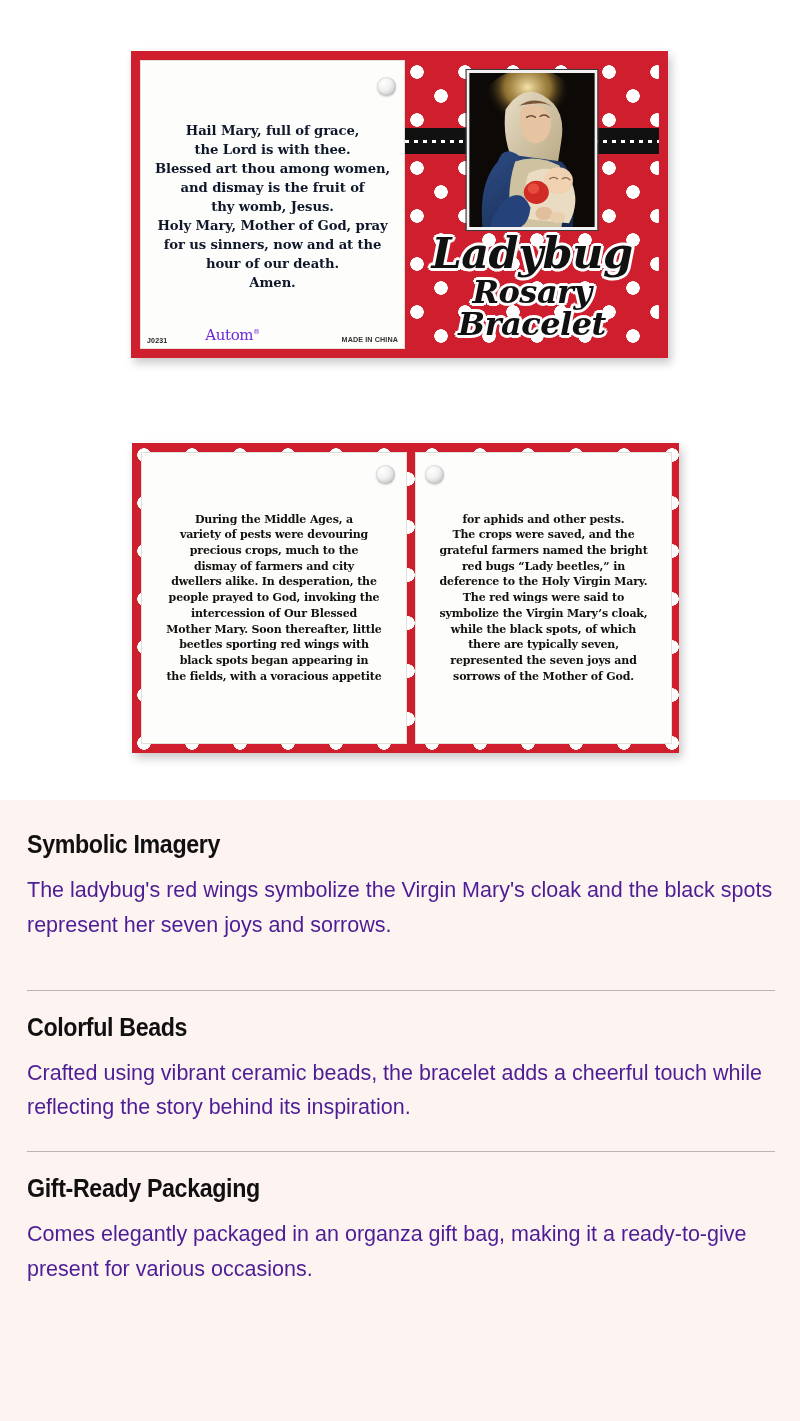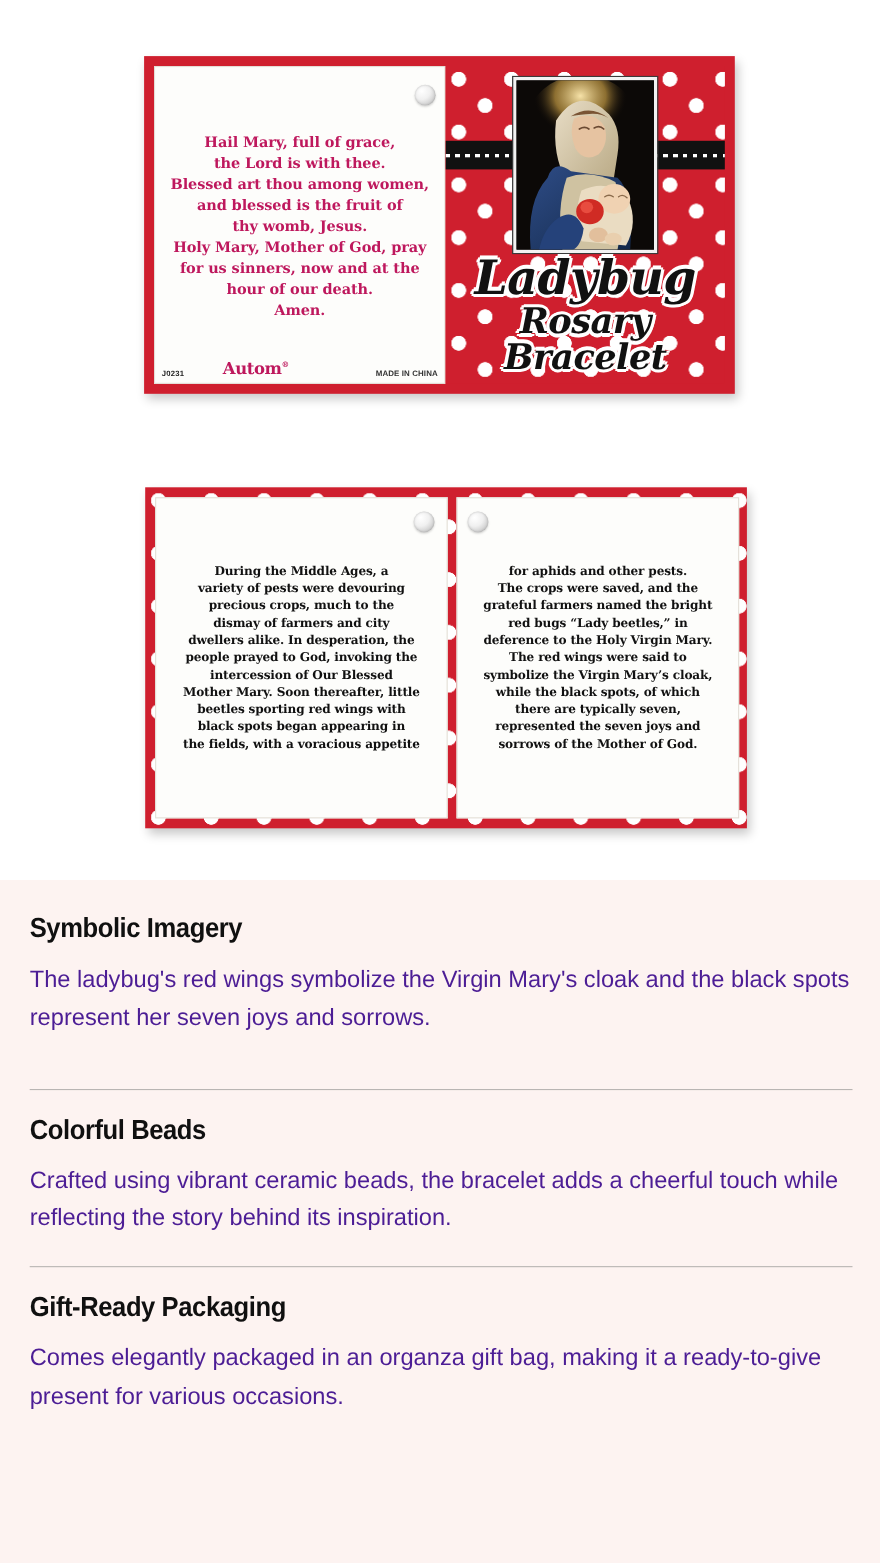--- a/index.html
+++ b/index.html
@@ -55,42 +55,42 @@
     display: flex;
     flex-direction: column;
     justify-content: center;
     padding: 6px 8px 2px 8px;
   }
   .prayer-text {
     font-family: "DejaVu Serif", serif;
     font-size: 13.2px;
     line-height: 1.44;
     text-align: center;
-    color: #be185d;
+    color: #0f172a;
     font-weight: 600;
     letter-spacing: -0.1px;
   }
   .prayer-text .ln { display: block; }
 
   .footline {
     position: absolute;
     left: 0; right: 0; bottom: 4px;
     display: flex;
     align-items: flex-end;
     justify-content: space-between;
     padding: 0 6px;
   }
   .sku {
     font-family: "Liberation Sans", sans-serif;
     font-size: 7px; font-weight: 700; color: #222;
     letter-spacing: 0.2px;
   }
   .brand {
     font-family: "DejaVu Serif", serif;
-    font-size: 15px; font-weight: 700; color: #be185d;
+    font-size: 15px; font-weight: 400; color: #6d28d9;
     letter-spacing: -0.4px;
   }
   .brand sup { font-size: 7px; vertical-align: super; }
   .origin {
     font-family: "Liberation Sans", sans-serif;
     font-size: 7.2px; font-weight: 700; color: #333;
     letter-spacing: 0.1px;
     margin-left: 44px;
   }
 
@@ -232,21 +232,21 @@
 
   <div class="gallery">
 
     <div class="card" id="card-top">
 
       <div class="panel-white" id="top-left-panel">
         <div class="prayer-text">
           <span class="ln">Hail Mary, full of grace,</span>
           <span class="ln">the Lord is with thee.</span>
           <span class="ln">Blessed art thou among women,</span>
-          <span class="ln">and  blessed is the fruit of</span>
+          <span class="ln">and  dismay is the fruit of</span>
           <span class="ln">thy womb, Jesus.</span>
           <span class="ln">Holy Mary, Mother of God, pray</span>
           <span class="ln">for us sinners, now and at the</span>
           <span class="ln">hour of our death.</span>
           <span class="ln">Amen.</span>
         </div>
         <div class="footline">
           <span class="sku">J0231</span>
           <span class="brand"><span>Autom</span><sup>®</sup></span>
           <span class="origin">MADE IN CHINA</span>

